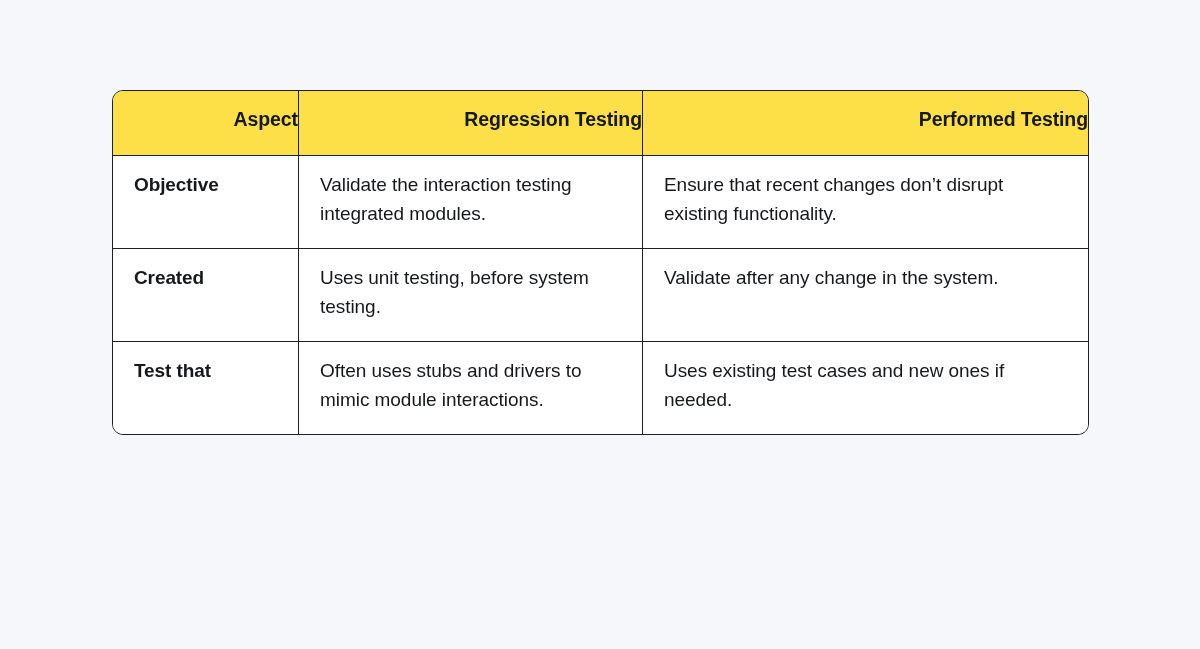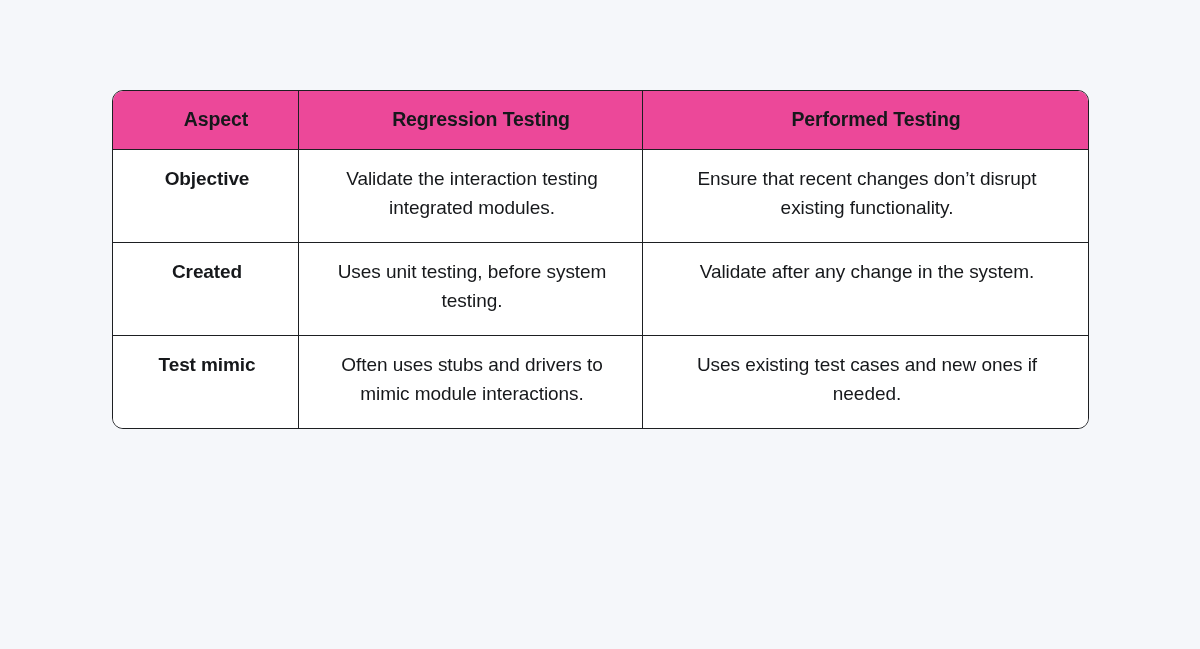--- a/index.html
+++ b/index.html
@@ -38,38 +38,38 @@
     border: 1.5px solid #1d1f22;
     border-radius: 11px;
     overflow: hidden;
   }
 
   table.cmp col.c1 { width: 185px; }
   table.cmp col.c2 { width: 344px; }
   table.cmp col.c3 { width: 446px; }
 
   thead th {
-    background: #ec4899;
-    text-align: center;
+    background: #fde047;
+    text-align: right;
     font-size: 19.5px;
     font-weight: bold;
     color: #16181b;
     letter-spacing: -0.1px;
-    padding: 17px 0 18px 21px;
+    padding: 17px 0 24px 21px;
     border-bottom: 1.5px solid #1d1f22;
     vertical-align: middle;
     box-sizing: border-box;
   }
   thead th.col-sep {
     border-left: 1.5px solid #1d1f22;
   }
 
   tbody td {
     background: #ffffff;
-    text-align: center;
+    text-align: left;
     vertical-align: top;
     font-size: 19px;
     line-height: 28.5px;
     color: #16181b;
     padding: 15px 18px 20px 21px;
     border-top: 1.5px solid #1d1f22;
     box-sizing: border-box;
     letter-spacing: -0.05px;
   }
   tbody tr:first-child td {
@@ -109,20 +109,20 @@
           <td class="aspect">Objective</td>
           <td class="desc col-sep">Validate the interaction testing integrated modules.</td>
           <td class="desc col-sep">Ensure that recent changes don’t disrupt existing functionality.</td>
         </tr>
         <tr>
           <td class="aspect">Created</td>
           <td class="desc col-sep">Uses unit testing, before system testing.</td>
           <td class="desc col-sep">Validate after any change in the system.</td>
         </tr>
         <tr>
-          <td class="aspect">Test mimic</td>
+          <td class="aspect">Test that</td>
           <td class="desc col-sep">Often uses stubs and drivers to mimic module interactions.</td>
           <td class="desc col-sep">Uses existing test cases and new ones if needed.</td>
         </tr>
       </tbody>
     </table>
   </div>
 </div>
 
 </body></html>

